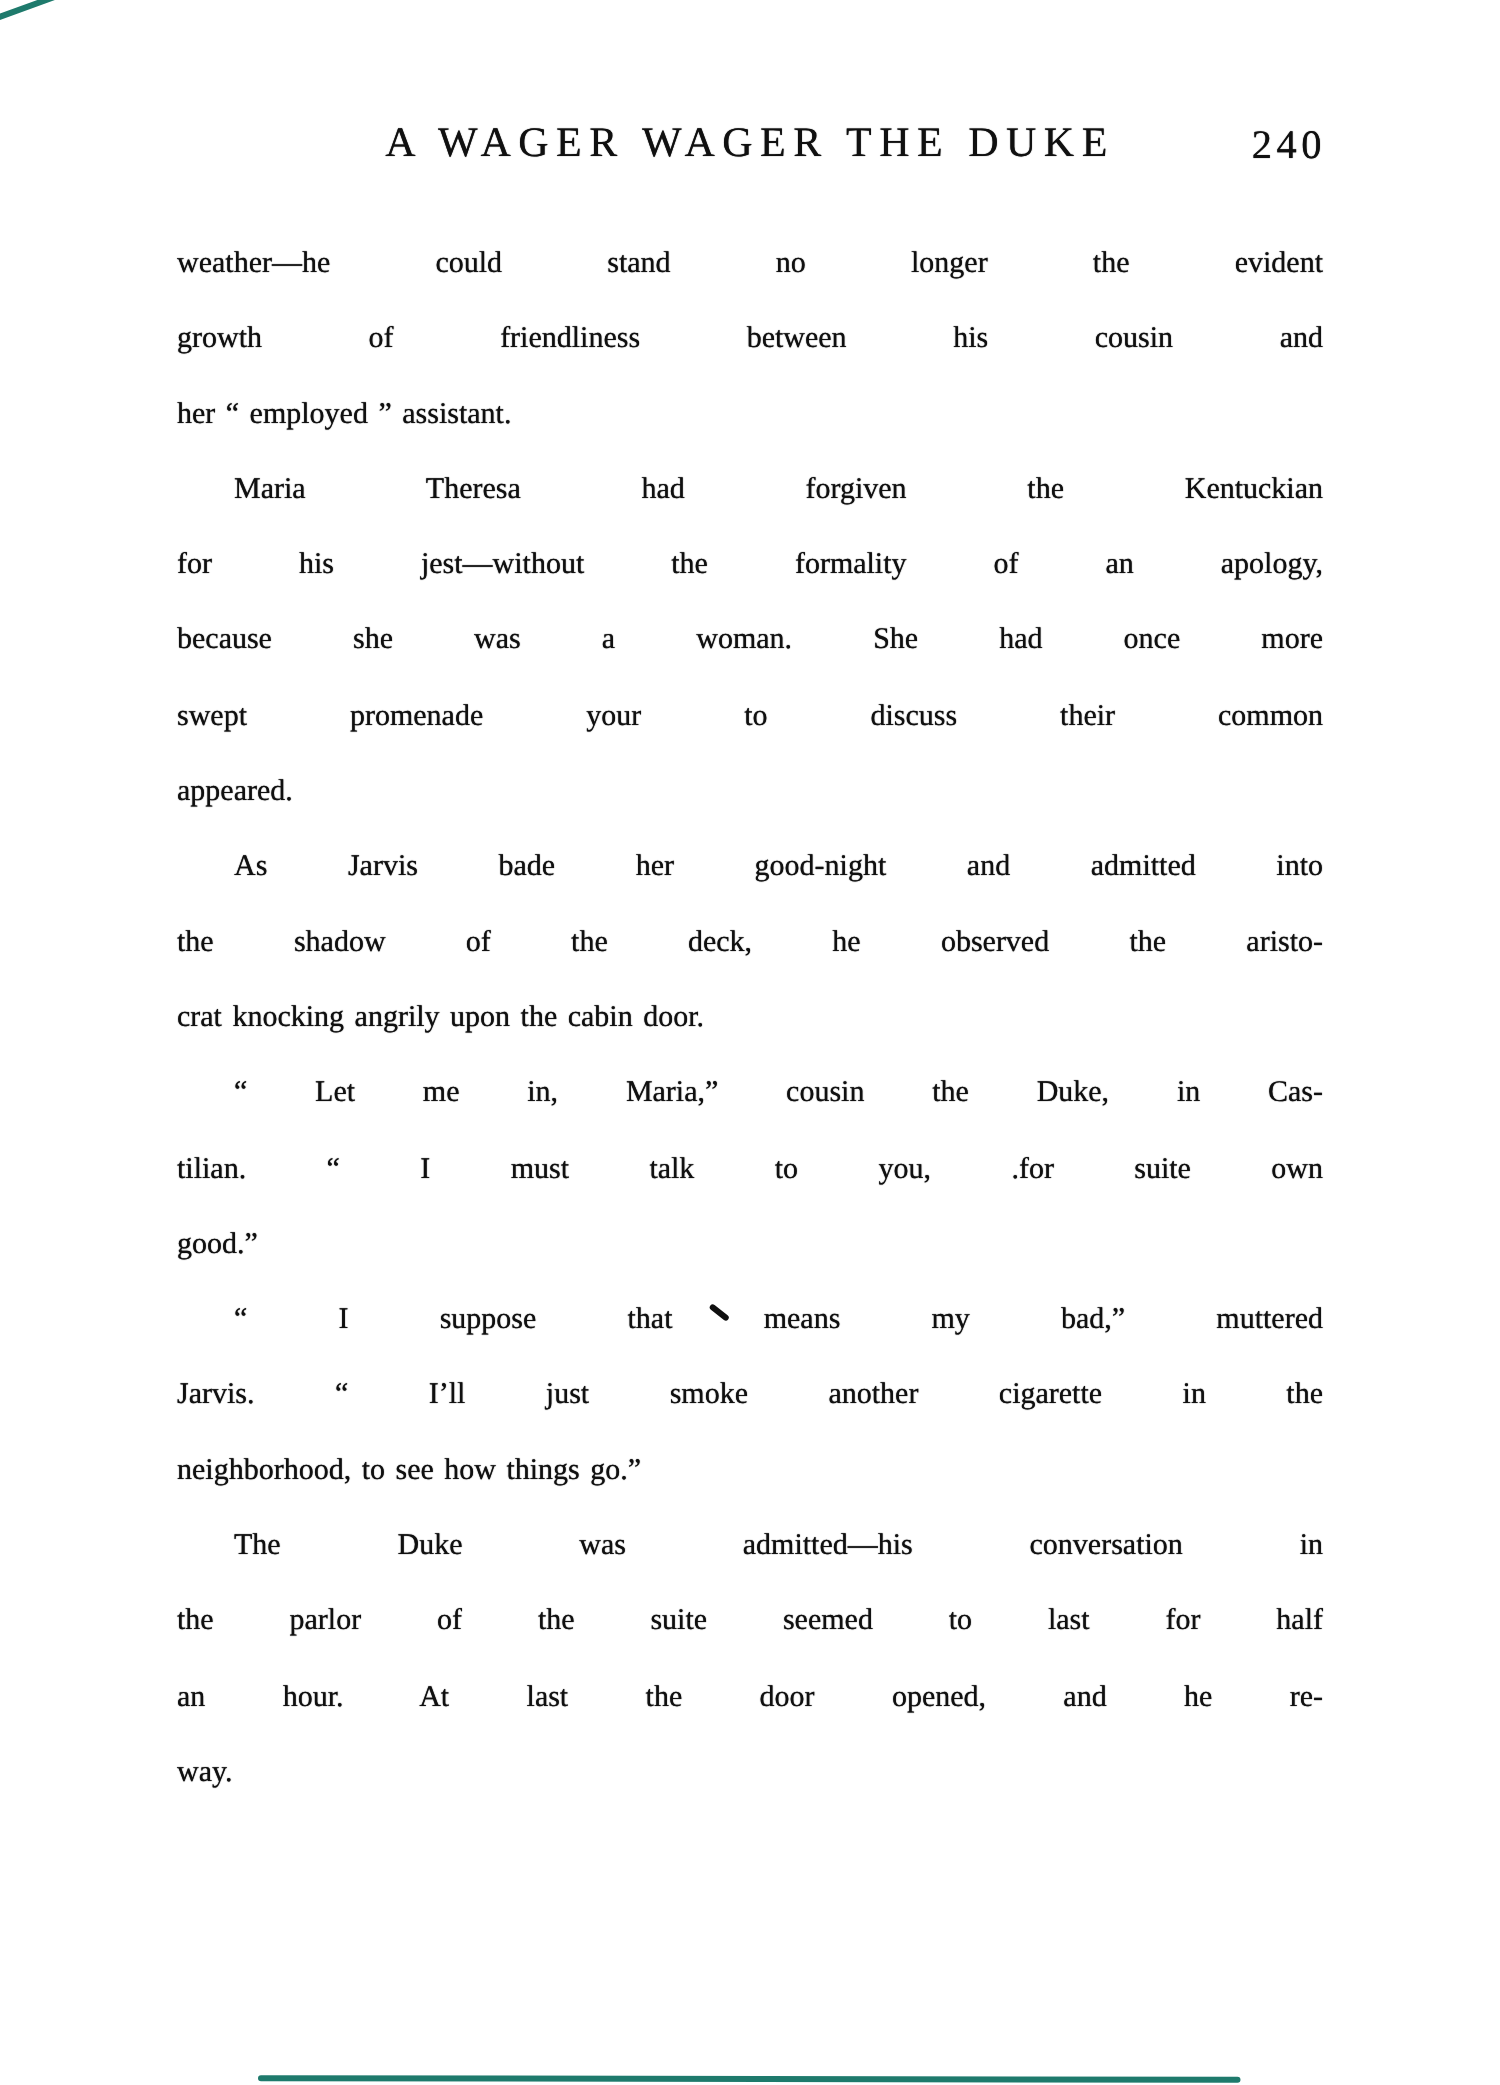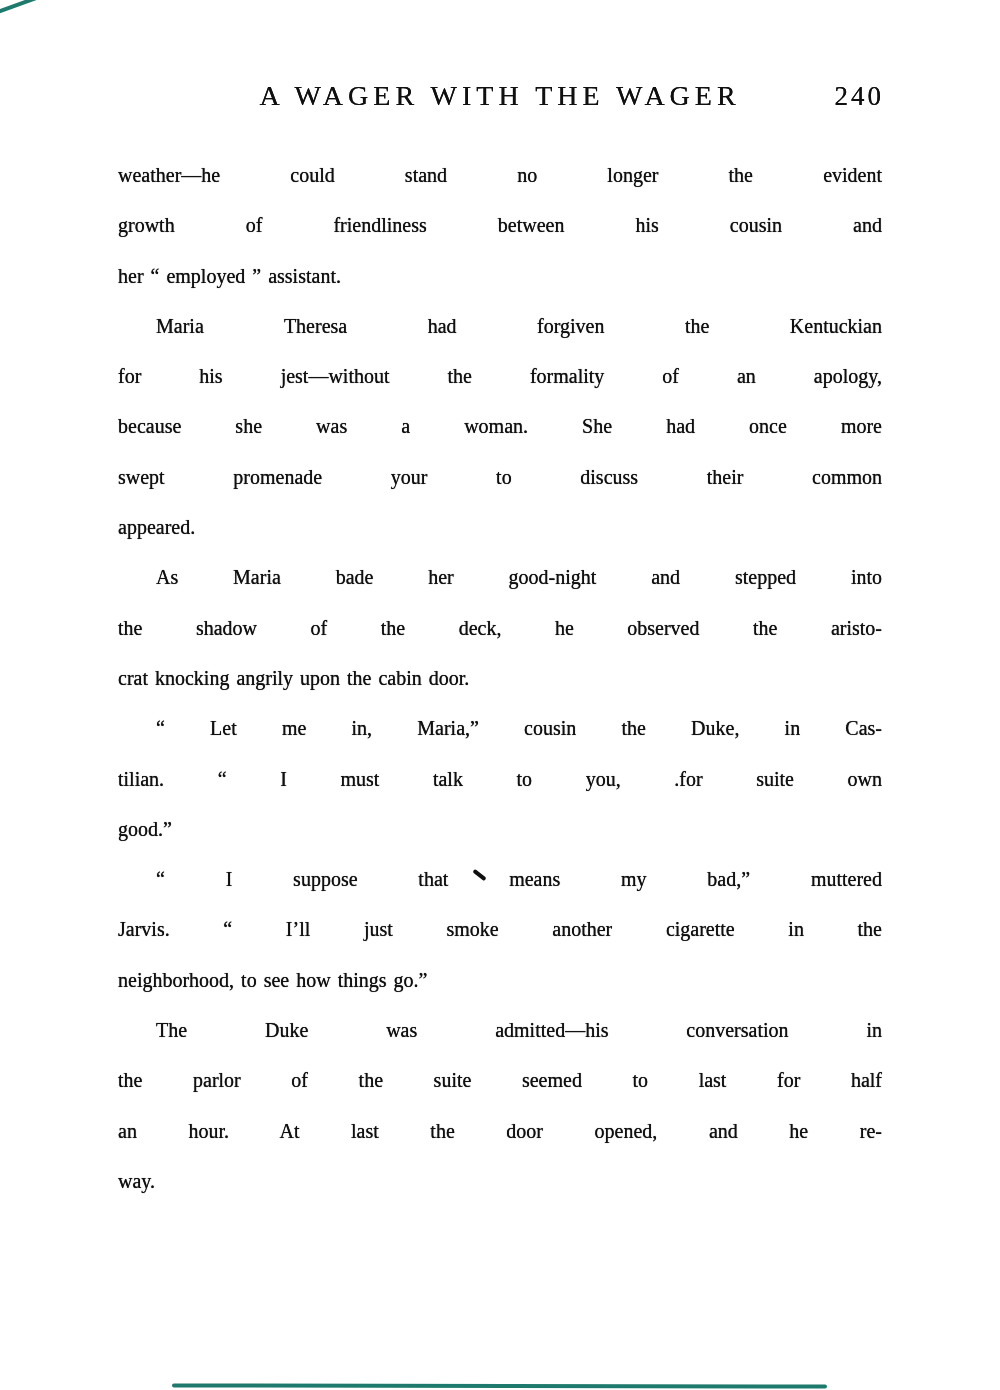--- a/index.html
+++ b/index.html
@@ -37,33 +37,33 @@
   }
   .scan-mark{position:absolute;background:var(--scan,#1e7a6c);border-radius:2px;}
   .scan-mark.top{left:-8px;top:3px;width:50px;height:4px;transform:rotate(-20deg);}
   .scan-mark.bottom{left:172px;top:1384px;width:655px;height:4px;transform:rotate(0.1deg);}
 </style>
 </head>
 <body>
 
 <div class="page">
   <div class="header">
-    <span class="title">A WAGER WITH THE WAGER</span>
+    <span class="title">A WAGER WAGER THE DUKE</span>
     <span class="pagenum">240</span>
   </div>
   <div class="text-block" id="lines">
       <div class="ln">weather—he could stand no longer the evident</div>
       <div class="ln">growth of friendliness between his cousin and</div>
       <div class="ln end">her “ employed ” assistant.</div>
       <div class="ln ind">Maria Theresa had forgiven the Kentuckian</div>
       <div class="ln">for his jest—without the formality of an apology,</div>
       <div class="ln">because she was a woman.  She had once more</div>
       <div class="ln">swept promenade your to discuss their common</div>
       <div class="ln end">appeared.</div>
-      <div class="ln ind">As Maria bade her good-night and stepped into</div>
+      <div class="ln ind">As Jarvis bade her good-night and admitted into</div>
       <div class="ln">the shadow of the deck, he observed the aristo-</div>
       <div class="ln end">crat knocking angrily upon the cabin door.</div>
       <div class="ln ind">“ Let me in, Maria,” cousin the Duke, in Cas-</div>
       <div class="ln">tilian.  “ I must talk to you, .for suite own</div>
       <div class="ln end">good.”</div>
       <div class="ln ind">“ I suppose that means my bad,” muttered</div>
       <div class="ln">Jarvis.  “ I’ll just smoke another cigarette in the</div>
       <div class="ln end">neighborhood, to see how things go.”</div>
       <div class="ln ind">The Duke was admitted—his conversation in</div>
       <div class="ln">the parlor of the suite seemed to last for half</div>

